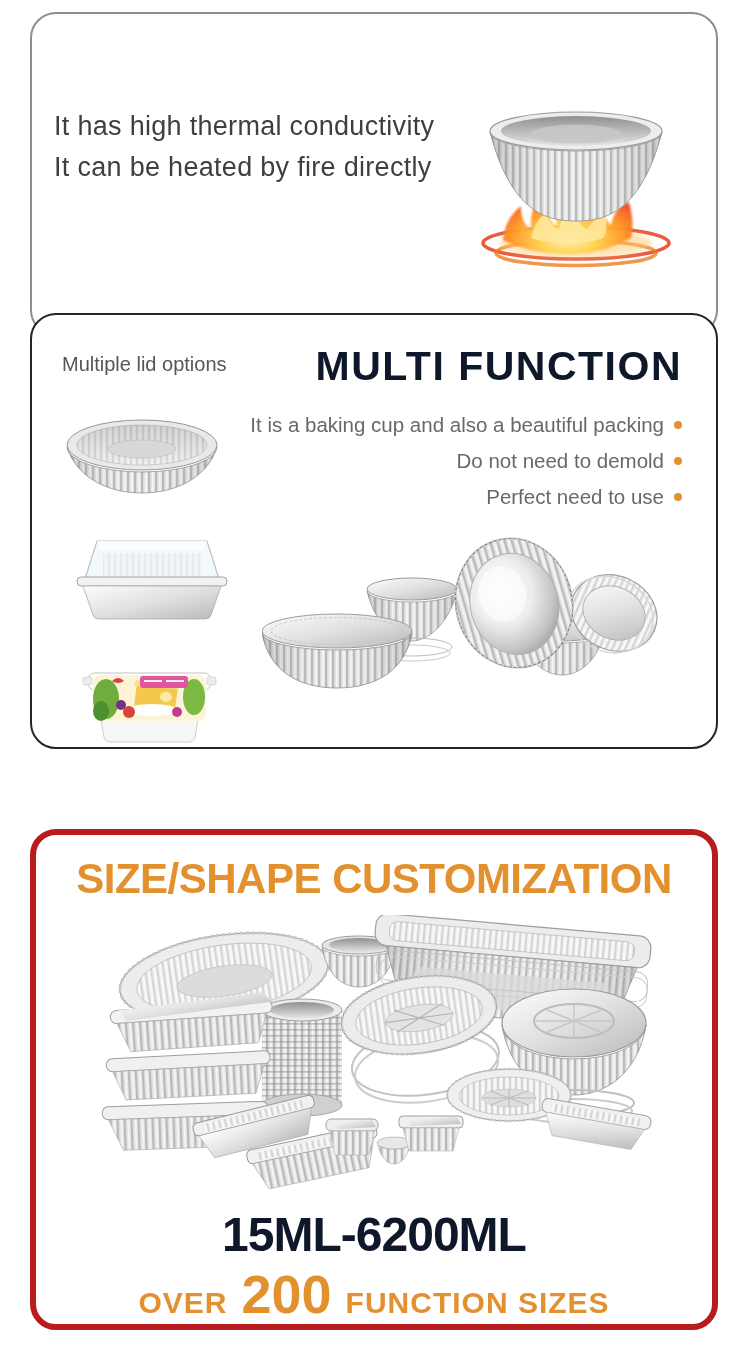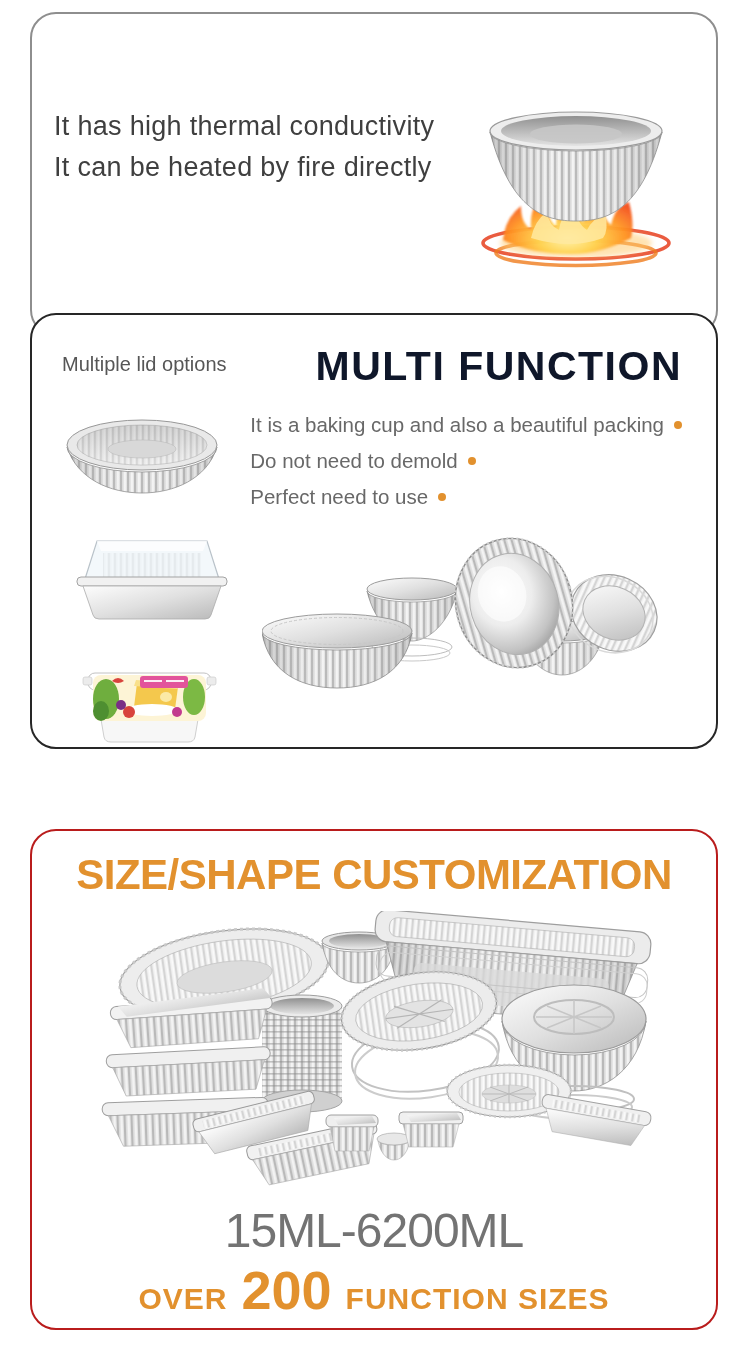--- a/index.html
+++ b/index.html
@@ -6,54 +6,54 @@
   body{
     width:750px;height:1349px;position:relative;background:#ffffff;
     font-family:"Liberation Sans", sans-serif;overflow:hidden;
   }
   .card{
     position:absolute;left:30px;width:688px;background:#ffffff;
     border-radius:26px;box-sizing:border-box;
   }
   #card-thermal{top:12px;height:324px;border:2px solid #8e8e8e;}
   #card-multi{top:313px;height:436px;border:2px solid #262626;}
-  #card-custom{top:829px;height:501px;border:2px solid #b91c1c;}
+  #card-custom{top:829px;height:501px;border:6px solid #b91c1c;}
 
   .thermal-text{
     position:absolute;left:22px;top:92px;
     font-size:27px;line-height:41px;color:#3f3f3f;letter-spacing:.3px;
   }
   .fire-illustration{position:absolute;left:438px;top:66px;}
 
   .lid-label{position:absolute;left:30px;top:38px;font-size:20px;color:#565656;}
   .mf-title{
     position:absolute;right:34px;top:28px;
     font-size:41px;font-weight:800;letter-spacing:1.5px;color:#0f172a;
   }
   .bullets{
     position:absolute;right:34px;top:98px;
-    display:flex;flex-direction:column;align-items:flex-start;gap:12px;
+    display:flex;flex-direction:column;align-items:flex-end;gap:12px;
     font-size:20.5px;color:#686868;
   }
   .bullet{display:flex;align-items:center;}
   .dot{width:8px;height:8px;border-radius:50%;background:#e2912e;margin-left:10px;flex:0 0 auto;}
 
   .img-round{position:absolute;left:32px;top:94px;}
   .img-rectlid{position:absolute;left:34px;top:214px;}
   .img-printed{position:absolute;left:50px;top:338px;}
   .img-group{position:absolute;left:230px;top:216px;}
 
   .sc-title{
     position:absolute;left:0;right:0;top:20px;text-align:center;
     font-size:42px;font-weight:800;letter-spacing:-.5px;color:#e2912e;white-space:nowrap;
   }
   .img-assort{position:absolute;left:50%;transform:translateX(-50%);top:80px;}
   .size-range{
     position:absolute;left:0;right:0;top:372px;text-align:center;
-    font-size:48px;font-weight:400;letter-spacing:-1px;color:#737373;
+    font-size:48px;font-weight:700;letter-spacing:-1px;color:#0f172a;
   }
   .sizes-line{
     position:absolute;left:0;right:0;top:428px;
     display:flex;justify-content:center;align-items:baseline;gap:14px;
     color:#e2912e;font-weight:800;
   }
   .sizes-line .small{font-size:30px;letter-spacing:1px;}
   .sizes-line .big{font-size:54px;letter-spacing:0;}
   .defs-holder{position:absolute;width:0;height:0;}
 </style>

